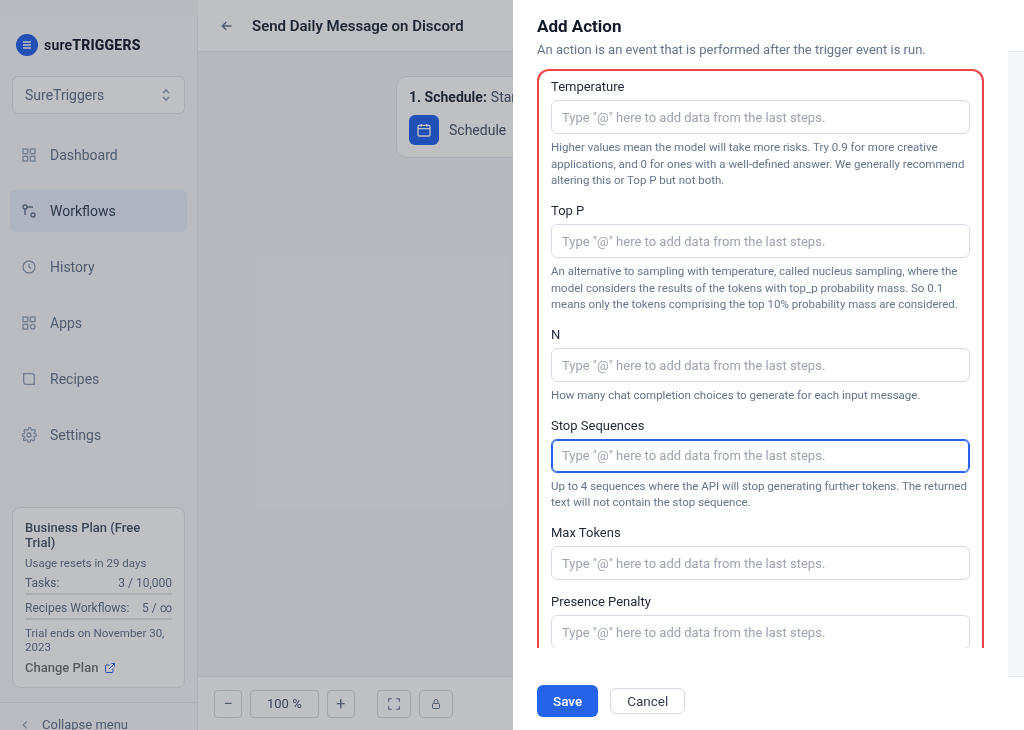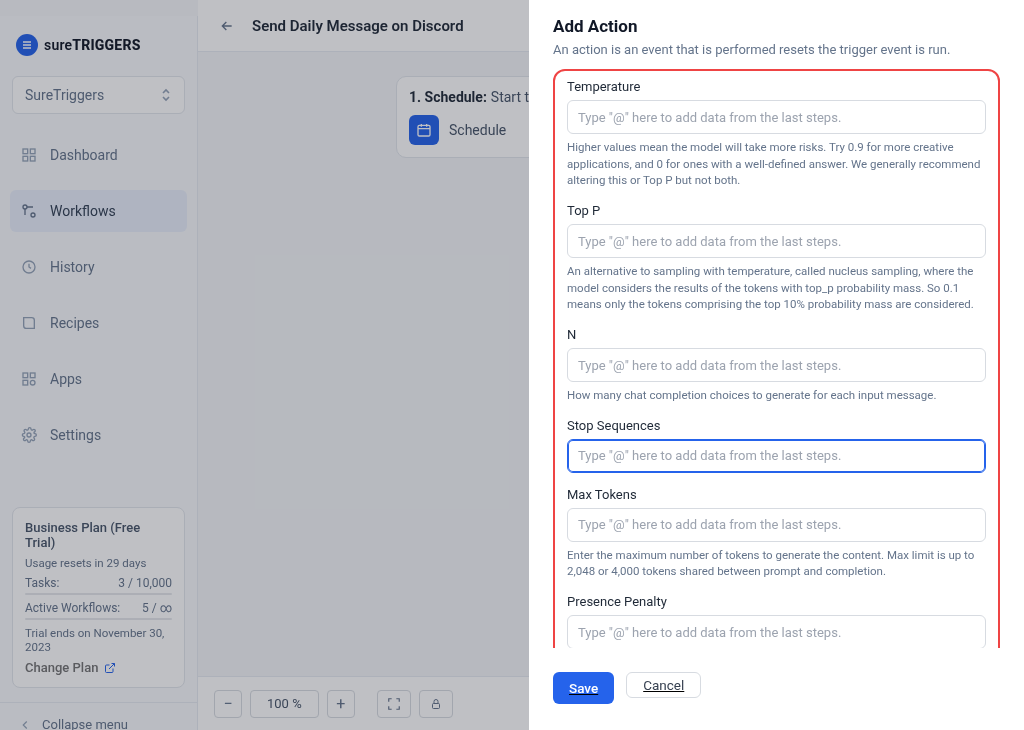--- a/index.html
+++ b/index.html
@@ -42,32 +42,32 @@
 
   .bottombar { position:absolute; left:0; bottom:0; right:0; height:54px; border-top:1px solid #e6ebf1; background:#fff; display:flex; align-items:center; gap:8px; padding:0 16px;}
   .zoom-btn { width:28px; height:28px; border:1px solid #d7dbe1; border-radius:4px; display:flex; align-items:center; justify-content:center; color:#64748b; cursor:pointer;}
   .zoom-val { height:28px; border:1px solid #d7dbe1; border-radius:4px; padding:0 16px; display:flex; align-items:center; font-size:13px; color:#475569;}
   .sq-btn { width:34px; height:28px; border:1px solid #d7dbe1; border-radius:4px; display:flex; align-items:center; justify-content:center; color:#64748b; cursor:pointer;}
 
   
   .dim { position:absolute; left:0; top:0; width:529px; height:730px; background:rgba(24,30,42,.28); }
 
   
-  .panel { position:absolute; right:0; top:0; width:495px; height:730px; background:#fff; display:flex; flex-direction:column;gap:24px; }
+  .panel { position:absolute; right:16px; top:0; width:495px; height:730px; background:#fff; display:flex; flex-direction:column;gap:24px; }
   .panel-body { padding:16px 24px 0; overflow:hidden; flex:1; }
   .panel-title { font-size:17px; font-weight:700; color:#111827; margin-bottom:6px;}
   .panel-sub { font-size:13px; color:#64748b; margin-bottom:12px;}
   .highlight-box { border:2px solid #ef4444; border-radius:12px; padding:8px 12px 4px; }
   .field { margin-bottom:14px; }
   .field-lbl { font-size:13px; font-weight:400; color:#1f2937; margin-bottom:6px; display:block;}
   .field-input { width:100%; height:34px; border:1px solid #d7dbe1; border-radius:6px; padding:0 10px; font-size:13px; color:#374151; }
   .field-input::placeholder { color:#9ca3af; font-size:13px; }
   .field-input.active { border:1px solid #2563eb; box-shadow:0 0 0 1px #2563eb inset;}
   .field-help { font-size:11.5px; color:#64748b; margin-top:5px; line-height:1.45;}
-  .panel-footer { height:58px; display:flex; align-items:flex-start; gap:12px; padding:0 24px;text-decoration:underline; }
+  .panel-footer { height:58px; display:flex; align-items:center; gap:12px; padding:0 24px; }
   .btn-primary { background:#2563eb; color:#fff; border:none; border-radius:6px; padding:8px 16px; font-size:13.5px; font-weight:500; cursor:pointer;}
   .btn-secondary { background:#fff; color:#374151; border:1px solid #d7dbe1; border-radius:6px; padding:4px 16px; font-size:13.5px; cursor:pointer;}
 
   svg { display:block; }
 </style>
 </head>
 <body>
 
 <div class="app">
 
@@ -119,35 +119,35 @@
             <svg width="16" height="16" viewBox="0 0 24 24" fill="none" stroke="currentColor" stroke-width="2">
               <circle cx="12" cy="12" r="9"></circle>
               <path d="M12 7v5l3 2"></path>
             </svg>
           </span>
         <span>History</span>
       </div>
       <div class="nav-item">
         <span class="icn">
             <svg width="16" height="16" viewBox="0 0 24 24" fill="none" stroke="currentColor" stroke-width="2">
-              <path d="M4 4h12a4 4 0 014 4v12H8a4 4 0 01-4-4V4z"></path>
-            </svg>
-          </span>
-        <span>Recipes</span>
-      </div>
-      <div class="nav-item">
-        <span class="icn">
-            <svg width="16" height="16" viewBox="0 0 24 24" fill="none" stroke="currentColor" stroke-width="2">
               <rect x="3" y="3" width="7" height="7"></rect>
               <rect x="14" y="3" width="7" height="7"></rect>
               <rect x="3" y="14" width="7" height="7"></rect>
               <circle cx="17.5" cy="17.5" r="3.5"></circle>
             </svg>
           </span>
         <span>Apps</span>
+      </div>
+      <div class="nav-item">
+        <span class="icn">
+            <svg width="16" height="16" viewBox="0 0 24 24" fill="none" stroke="currentColor" stroke-width="2">
+              <path d="M4 4h12a4 4 0 014 4v12H8a4 4 0 01-4-4V4z"></path>
+            </svg>
+          </span>
+        <span>Recipes</span>
       </div>
       <div class="nav-item">
         <span class="icn">
             <svg width="16" height="16" viewBox="0 0 24 24" fill="none" stroke="currentColor" stroke-width="2">
               <circle cx="12" cy="12" r="3"></circle>
               <path d="M19.4 15a1.7 1.7 0 00.34 1.87l.06.06a2 2 0 11-2.83 2.83l-.06-.06a1.7 1.7 0 00-1.87-.34 1.7 1.7 0 00-1 1.56V21a2 2 0 11-4 0v-.09a1.7 1.7 0 00-1-1.56 1.7 1.7 0 00-1.87.34l-.06.06a2 2 0 11-2.83-2.83l.06-.06A1.7 1.7 0 005.6 15a1.7 1.7 0 00-1.56-1H4a2 2 0 110-4h.09A1.7 1.7 0 005.6 9a1.7 1.7 0 00-.34-1.87l-.06-.06A2 2 0 118.03 4.24l.06.06A1.7 1.7 0 009.96 4.6 1.7 1.7 0 0011 3.04V3a2 2 0 114 0v.09c0 .67.4 1.27 1 1.51a1.7 1.7 0 001.87-.34l.06-.06a2 2 0 112.83 2.83l-.06.06A1.7 1.7 0 0019.4 9c.24.6.84 1 1.51 1H21a2 2 0 110 4h-.09a1.7 1.7 0 00-1.51 1z"></path>
             </svg>
           </span>
         <span>Settings</span>
       </div>
@@ -155,21 +155,21 @@
 
     <div class="plan-box">
       <div class="plan-title">Business Plan (Free Trial)</div>
       <div style="font-size:11.5px;">Usage resets in 29 days</div>
       <div class="plan-line">
           <span>Tasks:</span>
           <span>3 / 10,000</span>
         </div>
       <div class="plan-bar"></div>
       <div class="plan-line">
-          <span>Active Workflows:</span>
+          <span>Recipes Workflows:</span>
           <span>5 / ∞</span>
         </div>
       <div class="plan-bar"></div>
       <div style="font-size:11.5px; margin-top:4px;">Trial ends on November 30, 2023</div>
       <a class="plan-change">
         <span>Change Plan</span>
         <span>
             <svg width="12" height="12" viewBox="0 0 24 24" fill="none" stroke="#2563eb" stroke-width="2">
               <path d="M18 13v6a2 2 0 01-2 2H5a2 2 0 01-2-2V8a2 2 0 012-2h6M15 3h6v6M10 14L21 3"></path>
             </svg>
@@ -236,46 +236,46 @@
           </svg>
         </div>
     </div>
   </div>
 
   <div class="dim"></div>
 
   <section class="panel">
     <div class="panel-body">
       <h2 class="panel-title">Add Action</h2>
-      <p class="panel-sub">An action is an event that is performed resets the trigger event is run.</p>
+      <p class="panel-sub">An action is an event that is performed after the trigger event is run.</p>
 
       <div class="highlight-box">
         <div class="field">
           <label class="field-lbl">Temperature</label>
           <input class="field-input" placeholder="Type &quot;@&quot; here to add data from the last steps." style="">
           <div class="field-help">Higher values mean the model will take more risks. Try 0.9 for more creative applications, and 0 for ones with a well-defined answer. We generally recommend altering this or Top P but not both.</div>
         </div>
         <div class="field">
           <label class="field-lbl">Top P</label>
           <input class="field-input" placeholder="Type &quot;@&quot; here to add data from the last steps." style="">
           <div class="field-help">An alternative to sampling with temperature, called nucleus sampling, where the model considers the results of the tokens with top_p probability mass. So 0.1 means only the tokens comprising the top 10% probability mass are considered.</div>
         </div>
         <div class="field">
           <label class="field-lbl">N</label>
           <input class="field-input" placeholder="Type &quot;@&quot; here to add data from the last steps." style="">
           <div class="field-help">How many chat completion choices to generate for each input message.</div>
         </div>
         <div class="field">
           <label class="field-lbl">Stop Sequences</label>
           <input class="field-input active" placeholder="Type &quot;@&quot; here to add data from the last steps." style="">
+          <div class="field-help">Up to 4 sequences where the API will stop generating further tokens. The returned text will not contain the stop sequence.</div>
         </div>
         <div class="field">
           <label class="field-lbl">Max Tokens</label>
           <input class="field-input" placeholder="Type &quot;@&quot; here to add data from the last steps." style="">
-          <div class="field-help">Enter the maximum number of tokens to generate the content. Max limit is up to 2,048 or 4,000 tokens shared between prompt and completion.</div>
         </div>
         <div class="field" style="margin-bottom:6px;">
           <label class="field-lbl">Presence Penalty</label>
           <input class="field-input" placeholder="Type &quot;@&quot; here to add data from the last steps." style="">
           
         </div>
       </div>
     </div>
 
     <div class="panel-footer">

